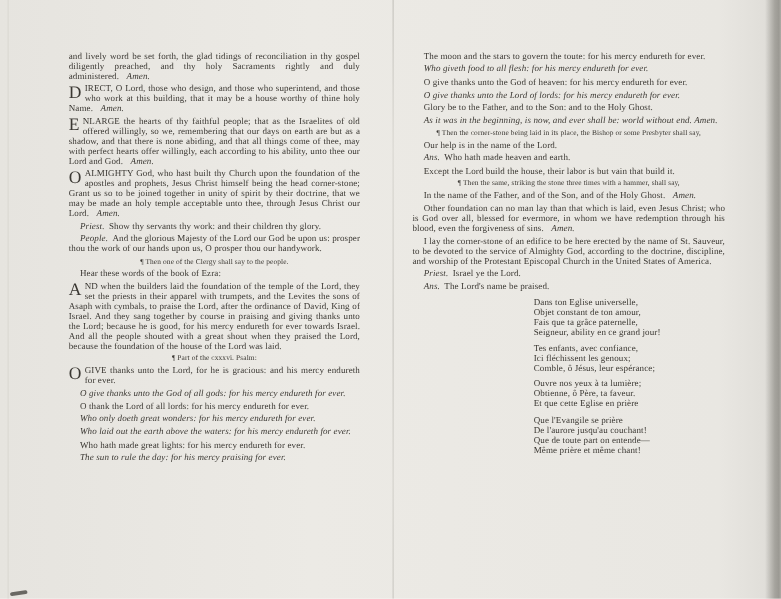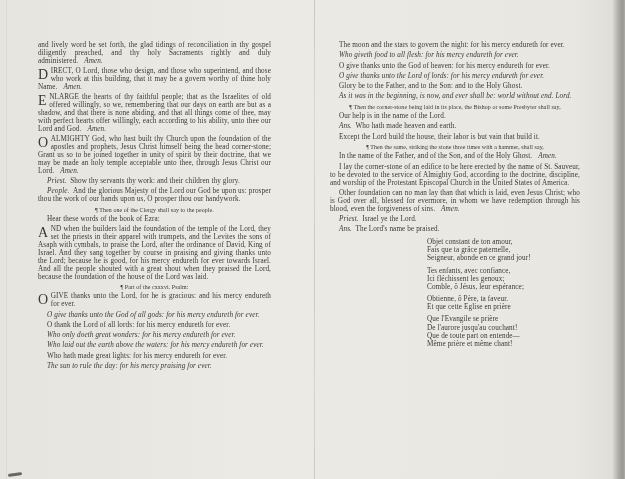--- a/index.html
+++ b/index.html
@@ -3,21 +3,21 @@
 <meta charset="utf-8">
 <style>
   html,body{margin:0;padding:0;}
   body{
     width:625px;height:479px;overflow:hidden;position:relative;
     background:linear-gradient(90deg,#e6e4df 0%,#eceae5 40%,#e9e7e2 92%,#dddbd6 100%);
     font-family:"Liberation Serif","DejaVu Serif",serif;
     color:#3b3833;
   }
   .page{position:absolute;top:42px;font-size:7.2px;line-height:7.9px;letter-spacing:.1px;}
-  .page-left{left:38px;width:233px;}
+  .page-left{left:55px;width:233px;}
   .page-right{left:330px;width:250px;}
   .page p{margin:0 0 2.4px;text-align:justify;}
   .indent{text-indent:9px;}
   .dropcap{float:left;font-size:14px;line-height:12px;padding-top:1px;margin-right:2.5px;}
   .it{font-style:italic;}
   .amen{font-style:italic;margin-left:6px;}
   .speaker{font-style:italic;margin-right:3.5px;}
   .rubric{text-align:center !important;font-size:5.9px;line-height:7px;margin:2.8px 6px 3.4px;text-indent:0;}
   .rubric.narrow{padding:0 14px;}
   .hymn{margin:4px 0 0 97px;}
@@ -36,21 +36,21 @@
 <body>
 
 <div class="left-edge-line"></div>
 <div class="gutter-shadow"></div>
 <div class="page-edge-shadow"></div>
 <div class="ink-speck"></div>
 
 <div class="page page-left">
   <p><span>and lively word be set forth, the glad tidings of reconciliation in thy gospel diligently preached, and thy holy Sacraments rightly and duly administered.</span><span class="amen">Amen.</span></p>
 
-  <p><span class="dropcap">D</span><span>IRECT, O Lord, those who design, and those who superintend, and those who work at this building, that it may be a govern worthy of thine holy Name.</span><span class="amen">Amen.</span></p>
+  <p><span class="dropcap">D</span><span>IRECT, O Lord, those who design, and those who superintend, and those who work at this building, that it may be a house worthy of thine holy Name.</span><span class="amen">Amen.</span></p>
 
   <p><span class="dropcap">E</span><span>NLARGE the hearts of thy faithful people; that as the Israelites of old offered willingly, so we, remembering that our days on earth are but as a shadow, and that there is none abiding, and that all things come of thee, may with perfect hearts offer willingly, each according to his ability, unto thee our Lord and God.</span><span class="amen">Amen.</span></p>
 
   <p><span class="dropcap">O</span><span>ALMIGHTY God, who hast built thy Church upon the foundation of the apostles and prophets, Jesus Christ himself being the head corner-stone; Grant us so to be joined together in unity of spirit by their doctrine, that we may be made an holy temple acceptable unto thee, through Jesus Christ our Lord.</span><span class="amen">Amen.</span></p>
 
   <p class="indent"><span class="speaker">Priest.</span><span>Show thy servants thy work: and their children thy glory.</span></p>
 
   <p class="indent"><span class="speaker">People.</span><span>And the glorious Majesty of the Lord our God be upon us: prosper thou the work of our hands upon us, O prosper thou our handywork.</span></p>
 
   <p class="rubric">¶ Then one of the Clergy shall say to the people.</p>
@@ -65,59 +65,61 @@
 
   <p class="indent it">O give thanks unto the God of all gods: for his mercy endureth for ever.</p>
   <p class="indent">O thank the Lord of all lords: for his mercy endureth for ever.</p>
   <p class="indent it">Who only doeth great wonders: for his mercy endureth for ever.</p>
   <p class="indent it">Who laid out the earth above the waters: for his mercy endureth for ever.</p>
   <p class="indent">Who hath made great lights: for his mercy endureth for ever.</p>
   <p class="indent it">The sun to rule the day: for his mercy praising for ever.</p>
 </div>
 
 <div class="page page-right">
-  <p class="indent">The moon and the stars to govern the night: for his mercy endureth for ever.</p>
+  <p class="indent">The moon and the stars to govern the toute: for his mercy endureth for ever.</p>
   <p class="indent it">Who giveth food to all flesh: for his mercy endureth for ever.</p>
   <p class="indent">O give thanks unto the God of heaven: for his mercy endureth for ever.</p>
   <p class="indent it">O give thanks unto the Lord of lords: for his mercy endureth for ever.</p>
   <p class="indent">Glory be to the Father, and to the Son: and to the Holy Ghost.</p>
-  <p class="indent it">As it was in the beginning, is now, and ever shall be: world without end.  Lord.</p>
+  <p class="indent it">As it was in the beginning, is now, and ever shall be: world without end.  Amen.</p>
 
   <p class="rubric narrow">¶ Then the corner-stone being laid in its place, the Bishop or some Presbyter shall say,</p>
 
   <p class="indent">Our help is in the name of the Lord.</p>
 
   <p class="indent"><span class="speaker">Ans.</span><span>Who hath made heaven and earth.</span></p>
 
   <p class="indent">Except the Lord build the house, their labor is but vain that build it.</p>
 
   <p class="rubric">¶ Then the same, striking the stone three times with a hammer, shall say,</p>
 
   <p class="indent"><span>In the name of the Father, and of the Son, and of the Holy Ghost.</span><span class="amen">Amen.</span></p>
 
+  <p class="indent"><span>Other foundation can no man lay than that which is laid, even Jesus Christ; who is God over all, blessed for evermore, in whom we have redemption through his blood, even the forgiveness of sins.</span><span class="amen">Amen.</span></p>
+
   <p class="indent">I lay the corner-stone of an edifice to be here erected by the name of St. Sauveur, to be devoted to the service of Almighty God, according to the doctrine, discipline, and worship of the Protestant Episcopal Church in the United States of America.</p>
-
-  <p class="indent"><span>Other foundation can no man lay than that which is laid, even Jesus Christ; who is God over all, blessed for evermore, in whom we have redemption through his blood, even the forgiveness of sins.</span><span class="amen">Amen.</span></p>
 
   <p class="indent"><span class="speaker">Priest.</span><span>Israel ye the Lord.</span></p>
 
   <p class="indent"><span class="speaker">Ans.</span><span>The Lord's name be praised.</span></p>
 
   <div class="hymn">
     <div class="stanza">
+      <div class="line">Dans ton Eglise universelle,</div>
       <div class="line">Objet constant de ton amour,</div>
       <div class="line">Fais que ta grâce paternelle,</div>
-      <div class="line">Seigneur, abonde en ce grand jour!</div>
+      <div class="line">Seigneur, ability en ce grand jour!</div>
     </div>
     <div class="stanza">
       <div class="line">Tes enfants, avec confiance,</div>
       <div class="line">Ici fléchissent les genoux;</div>
       <div class="line">Comble, ô Jésus, leur espérance;</div>
     </div>
     <div class="stanza">
+      <div class="line">Ouvre nos yeux à ta lumière;</div>
       <div class="line">Obtienne, ô Père, ta faveur.</div>
       <div class="line">Et que cette Eglise en prière</div>
     </div>
     <div class="stanza">
       <div class="line">Que l'Evangile se prière</div>
       <div class="line">De l'aurore jusqu'au couchant!</div>
       <div class="line">Que de toute part on entende—</div>
       <div class="line">Même prière et même chant!</div>
     </div>
   </div>

